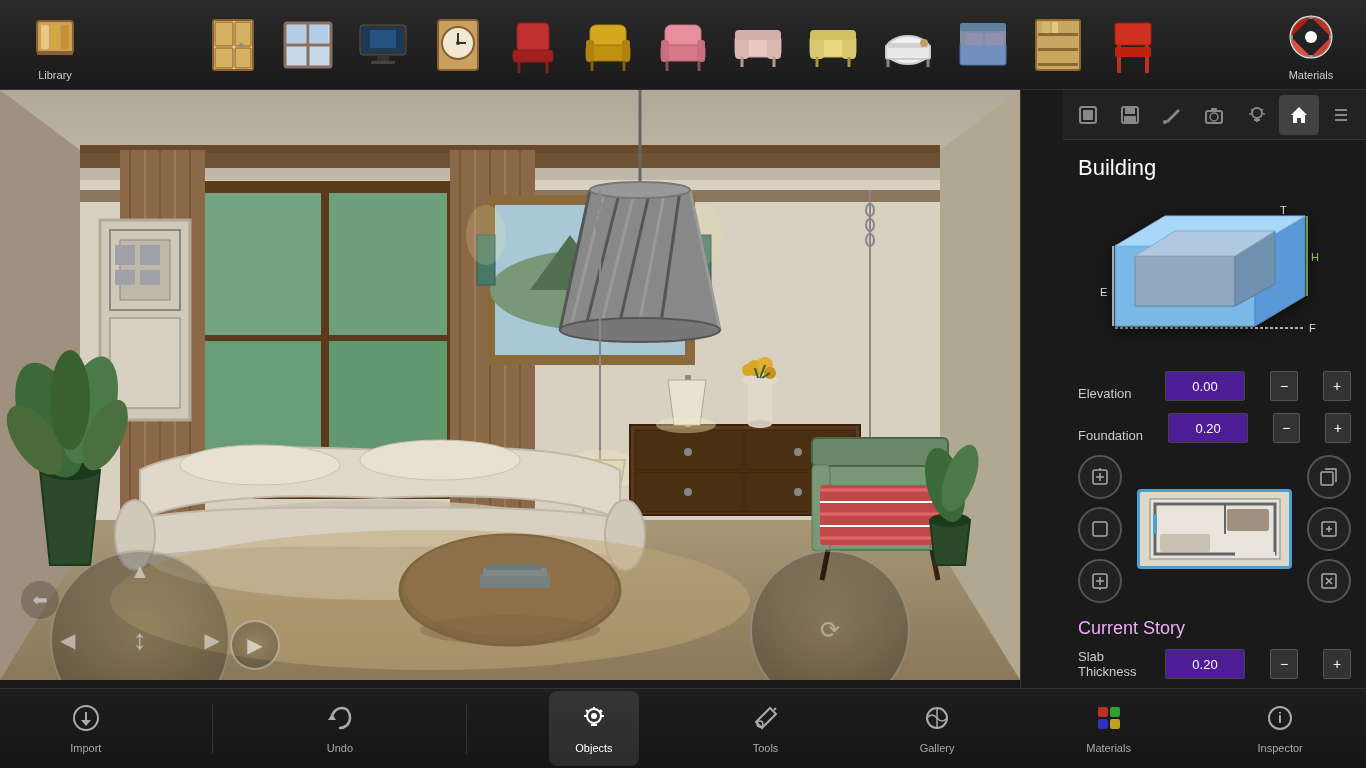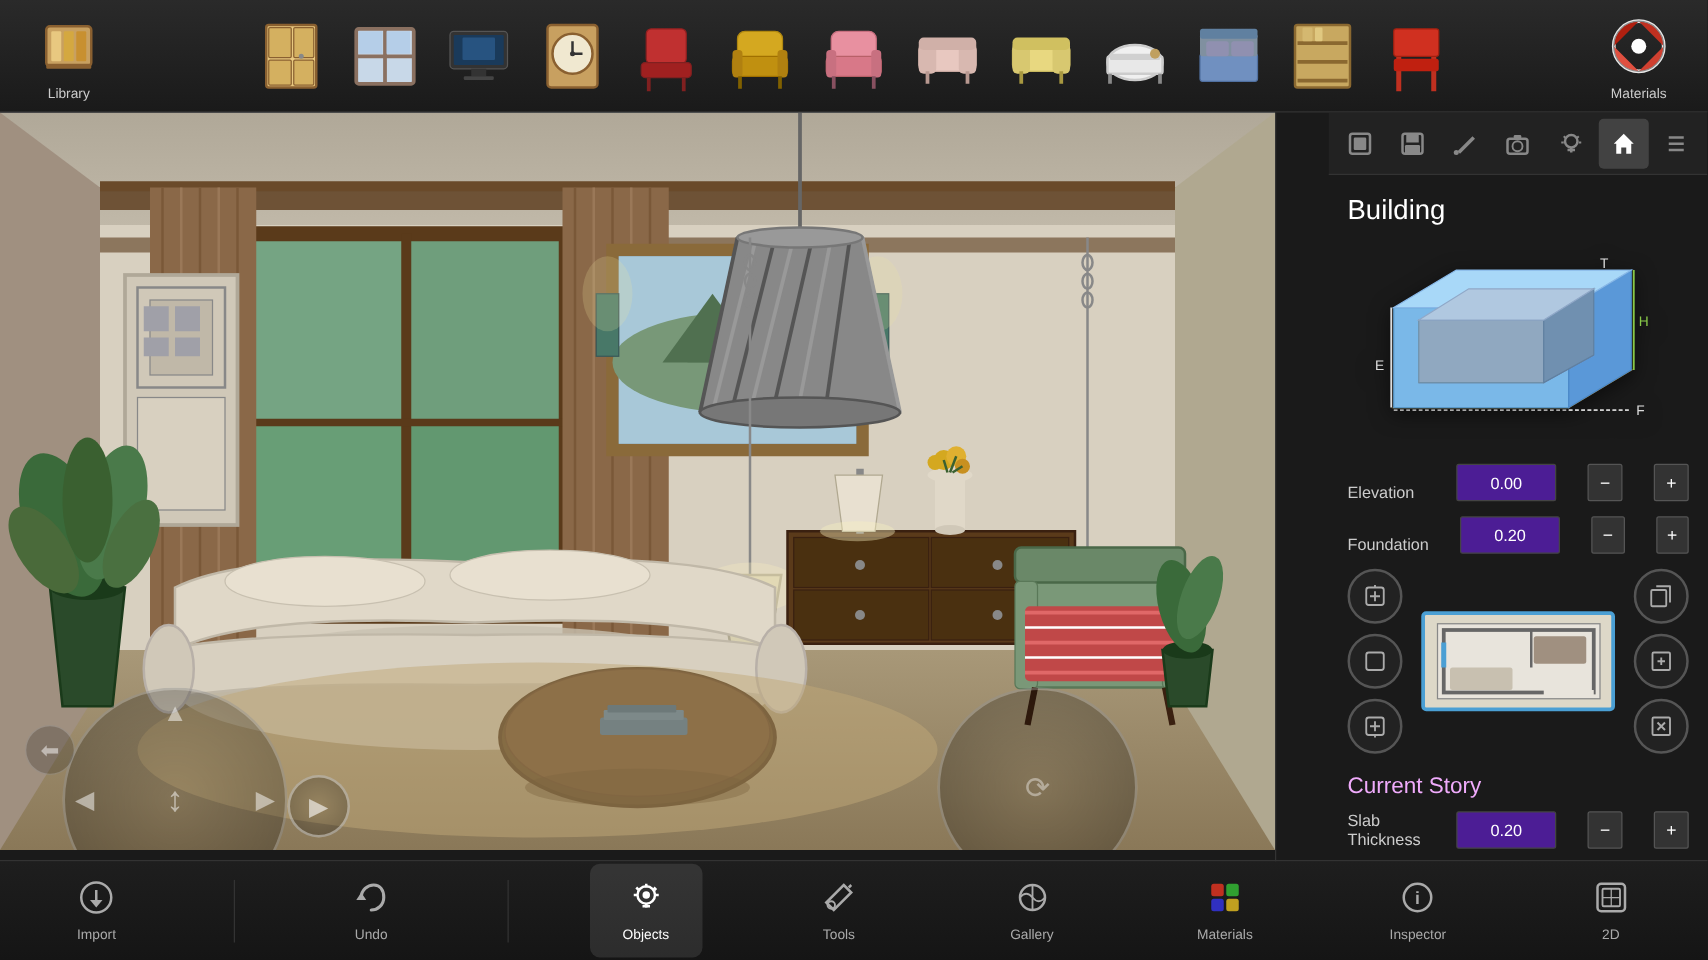--- a/index.html
+++ b/index.html
@@ -775,24 +775,13 @@
   <div class="bottom-item">
     <div class="icon">
       <svg width="28" height="28" viewBox="0 0 28 28">
           <circle cx="14" cy="14" r="11" fill="none" stroke="#aaa" stroke-width="2"></circle>
           <text x="12" y="19" fill="#aaa" font-size="14" font-family="Arial" font-weight="bold">i</text>
         </svg>
     </div>
     <span>Inspector</span>
   </div>
 
-  <div class="bottom-item">
-    <div class="icon">
-      <svg width="28" height="28" viewBox="0 0 28 28">
-          <rect x="3" y="3" width="22" height="22" rx="3" fill="none" stroke="#aaa" stroke-width="2"></rect>
-          <rect x="7" y="7" width="14" height="14" rx="1" fill="none" stroke="#aaa" stroke-width="1.5"></rect>
-          <line x1="14" y1="7" x2="14" y2="21" stroke="#aaa" stroke-width="1"></line>
-          <line x1="7" y1="14" x2="21" y2="14" stroke="#aaa" stroke-width="1"></line>
-        </svg>
-    </div>
-    <span>2D</span>
-  </div>
 </div>
 
 </body></html>

